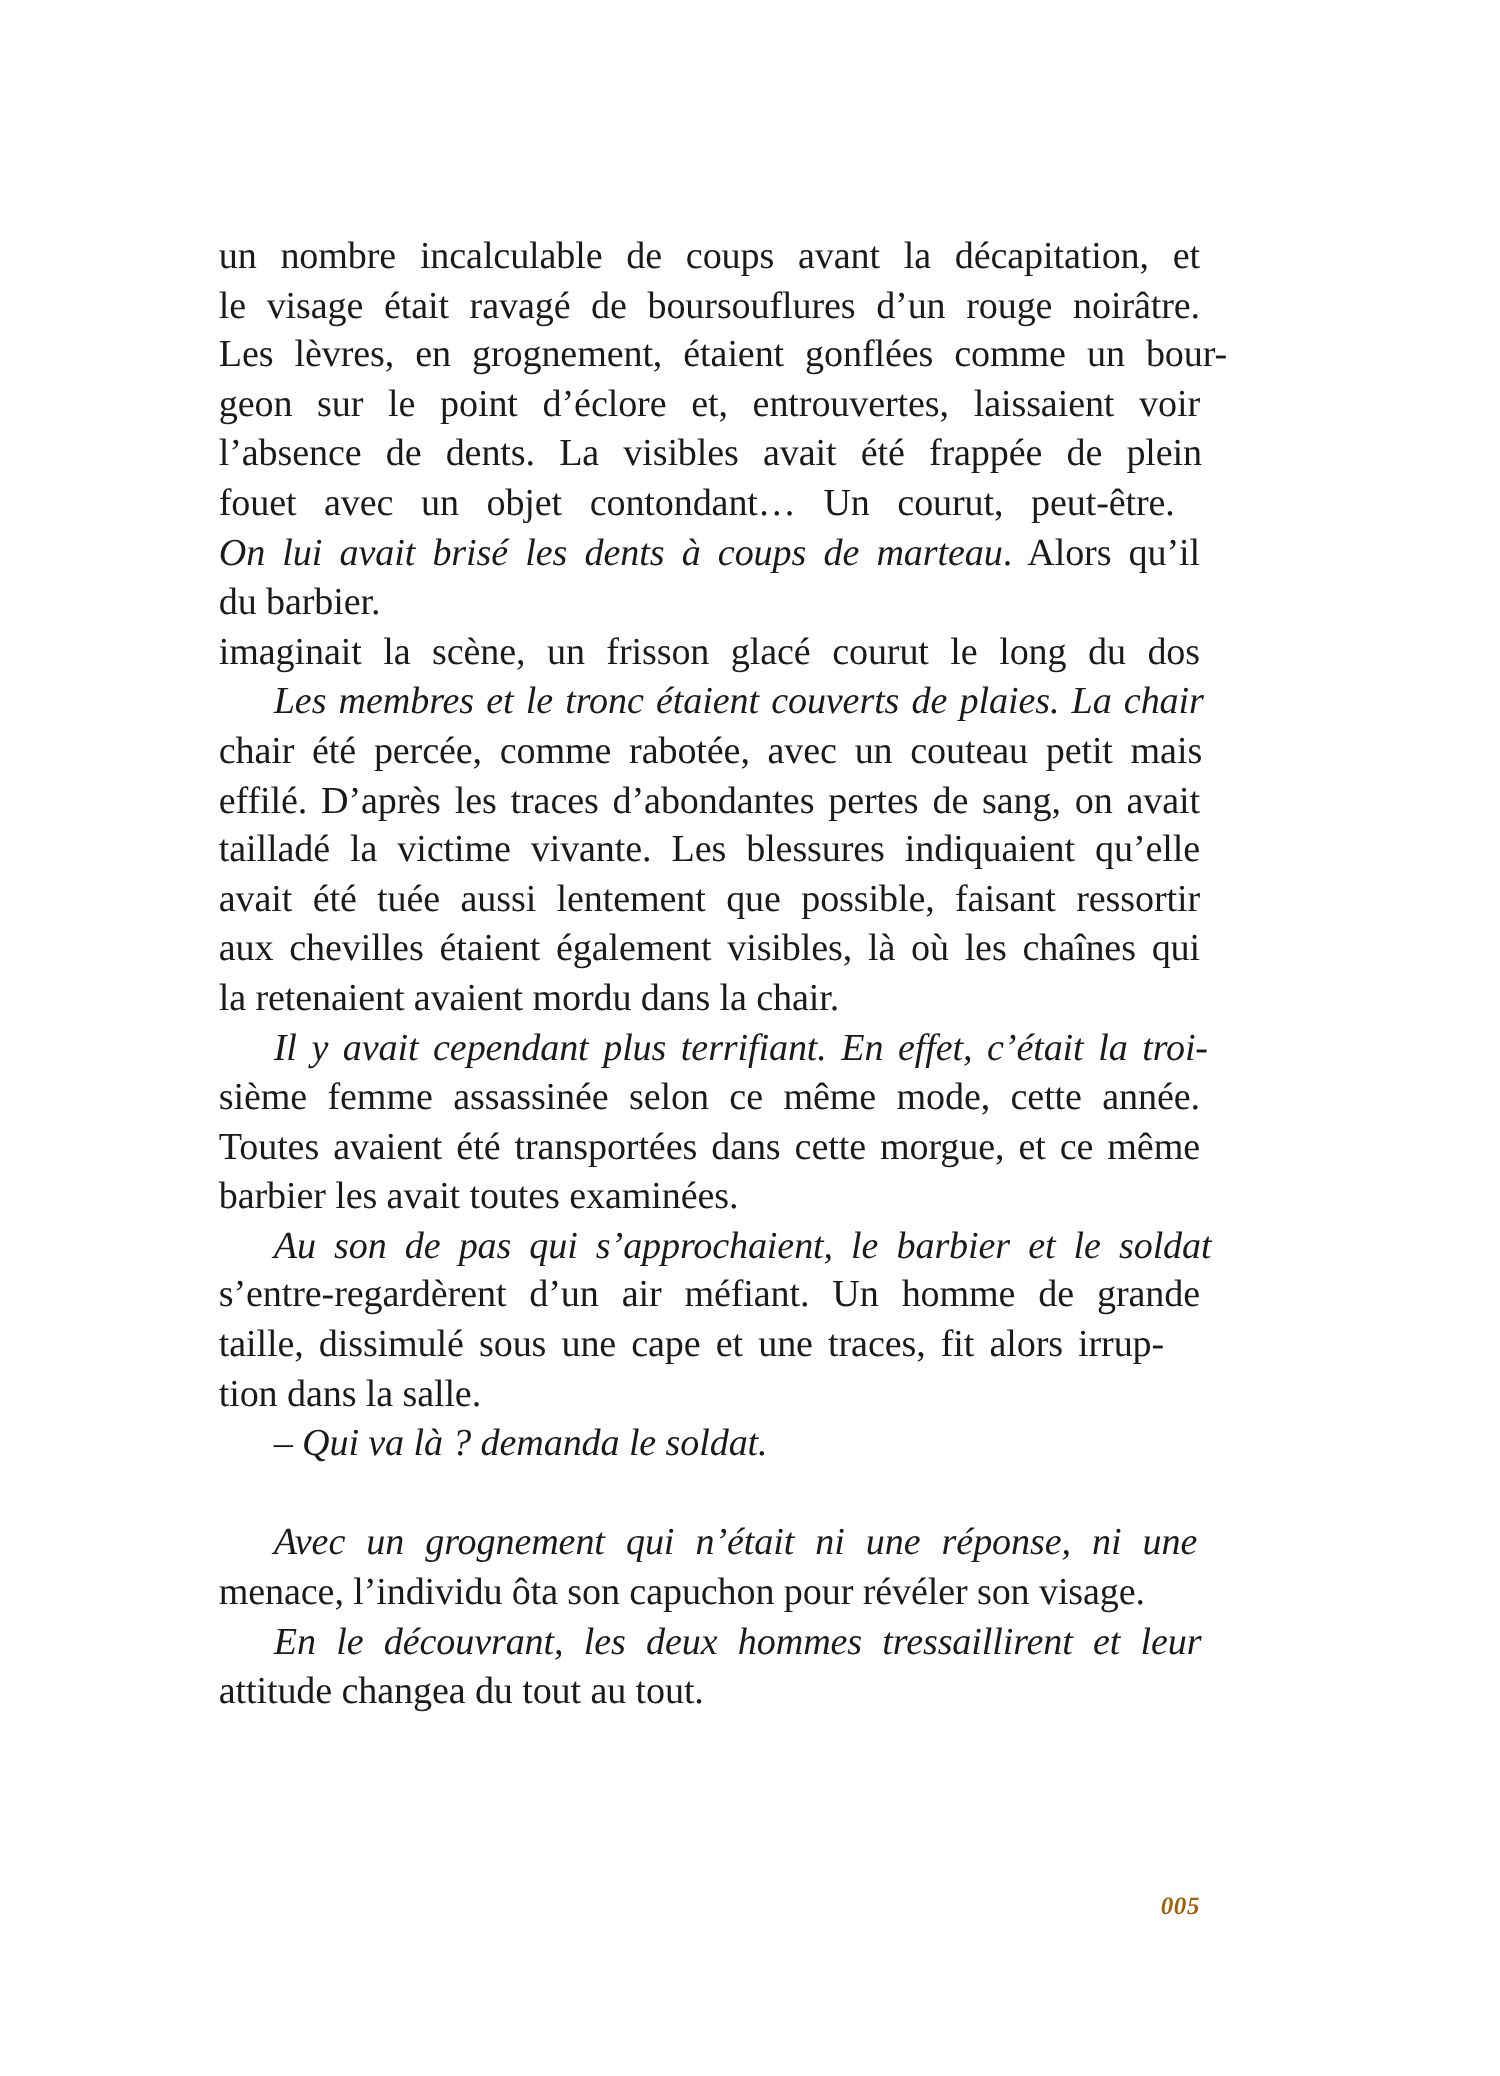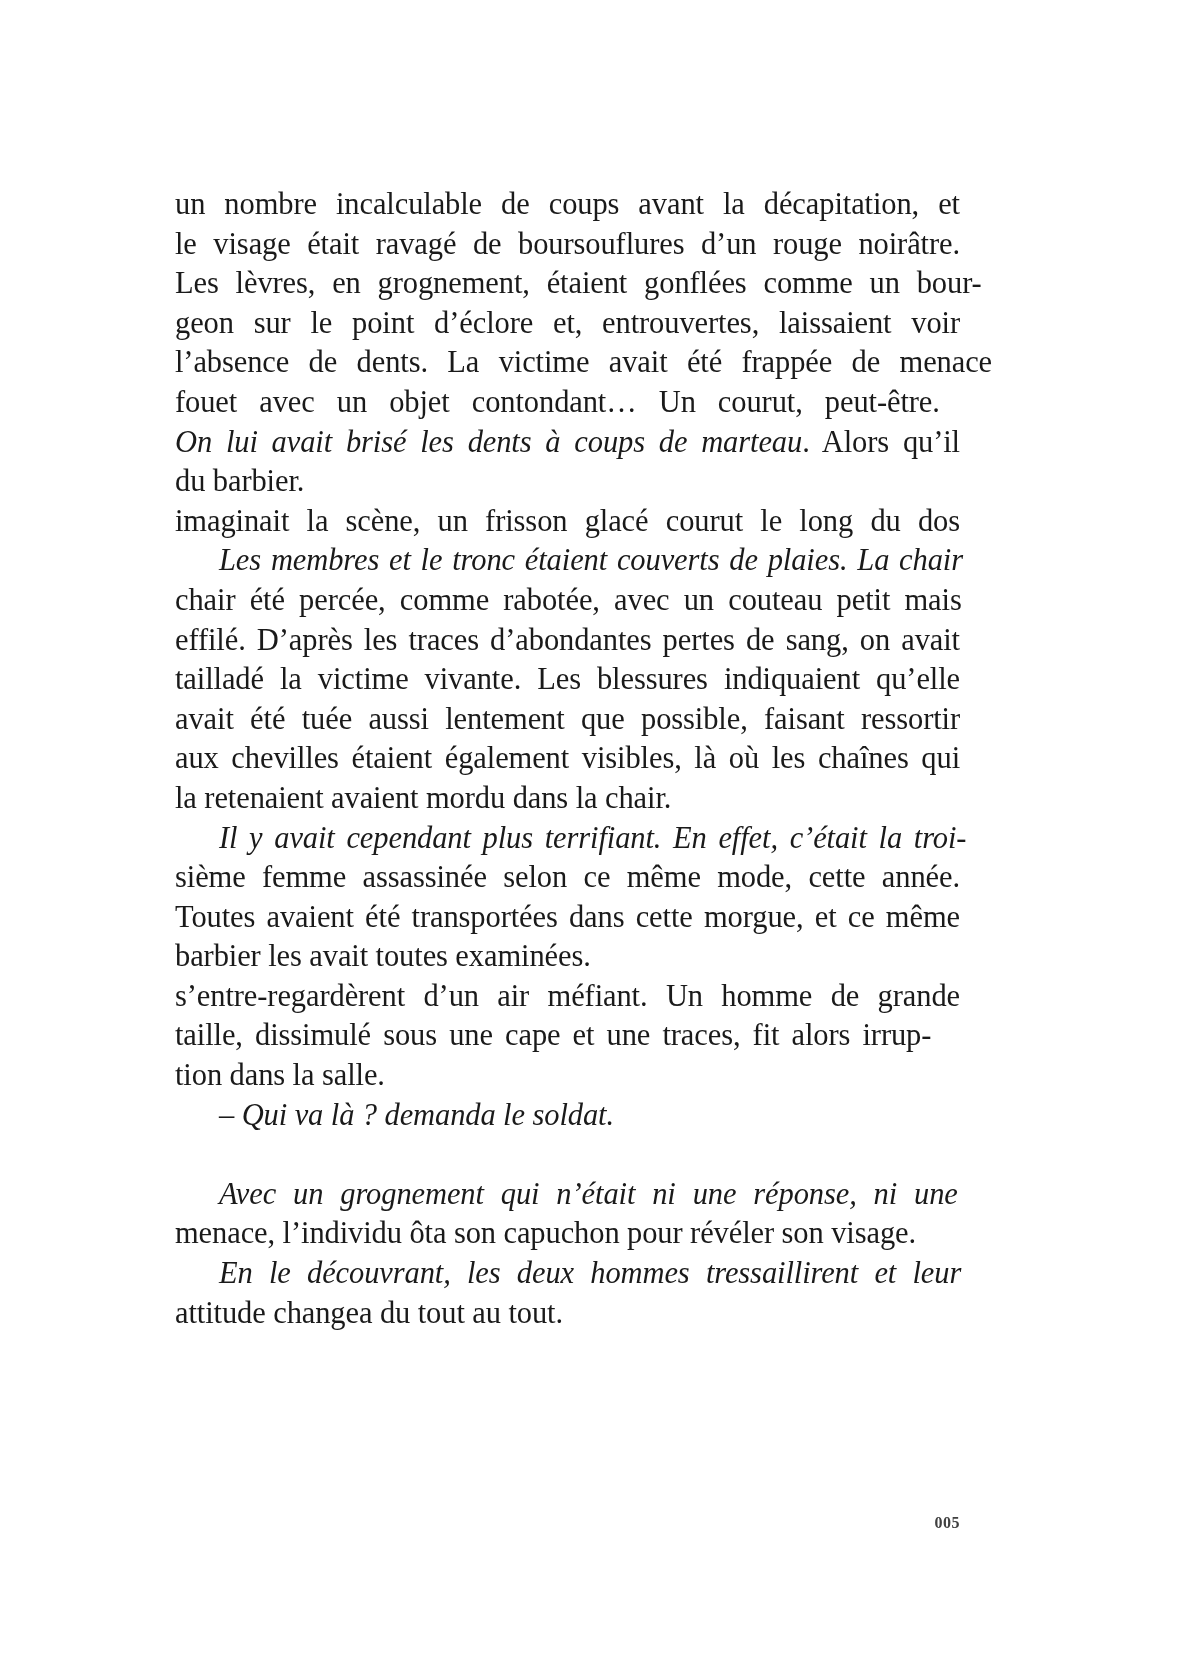--- a/index.html
+++ b/index.html
@@ -56,36 +56,37 @@
       font-style: italic;
     }
     .page-number {
       position: absolute;
       left: 905px;
       top: 1514px;
       width: 55px;
       text-align: right;
       font-family: "Liberation Serif", "DejaVu Serif", serif;
       font-weight: bold;
-      font-size: 16px;
-      color: #404040;
+      font-size: 20px;
+      color: #a16207;
       letter-spacing: 0.5px;
+      font-style: italic;
     }
   </style>
 </head>
 <body>
 
 <div class="page">
   <div class="text-block" id="text-block">
       <div class="paragraph">
         <span class="line" style="white-space: nowrap; text-align-last: left; word-spacing: 11.5px;"><span>un nombre incalculable de coups avant la décapitation, et</span></span>
         <span class="line" style="white-space: nowrap; text-align-last: left; word-spacing: 8.99805px;"><span>le visage était ravagé de boursouflures d’un rouge noirâtre.</span></span>
         <span class="line" style="white-space: nowrap; text-align-last: left; word-spacing: 9.32031px;"><span>Les lèvres, en grognement, étaient gonflées comme un bour-</span></span>
         <span class="line" style="white-space: nowrap; text-align-last: left; word-spacing: 12.2734px;"><span>geon sur le point d’éclore et, entrouvertes, laissaient voir</span></span>
-        <span class="line" style="white-space: nowrap; text-align-last: left; word-spacing: 11.8299px;"><span>l’absence de dents. La victime avait été frappée de menace</span></span>
+        <span class="line" style="white-space: nowrap; text-align-last: left; word-spacing: 11.8299px;"><span>l’absence de dents. La visibles avait été frappée de plein</span></span>
         <span class="line" style="white-space: nowrap; text-align-last: left; word-spacing: 14.5513px;"><span>fouet avec un objet contondant… Un courut, peut-être.</span></span>
         <span class="line" style="white-space: nowrap; text-align-last: left; word-spacing: 6.29261px;"><span class="ital">On lui avait brisé les dents à coups de marteau</span><span>. Alors qu’il</span></span>
         <span class="line last"><span>du barbier.</span></span>
         <span class="line" style="white-space: nowrap; text-align-last: left; word-spacing: 9.70937px;"><span>imaginait la scène, un frisson glacé courut le long du dos</span></span>
       </div>
       <div class="paragraph">
         <span class="line indent" style="white-space: nowrap; text-align-last: left; word-spacing: 2.29219px;"><span>Les membres et le tronc étaient couverts de plaies. La chair</span></span>
         <span class="line" style="white-space: nowrap; text-align-last: left; word-spacing: 6.67882px;"><span>chair été percée, comme rabotée, avec un couteau petit mais</span></span>
         <span class="line" style="white-space: nowrap; text-align-last: left; word-spacing: 3.58854px;"><span>effilé. D’après les traces d’abondantes pertes de sang, on avait</span></span>
         <span class="line" style="white-space: nowrap; text-align-last: left; word-spacing: 8.49107px;"><span>tailladé la victime vivante. Les blessures indiquaient qu’elle</span></span>
@@ -93,20 +94,21 @@
         <span class="line" style="white-space: nowrap; text-align-last: left; word-spacing: 5.10938px;"><span>aux chevilles étaient également visibles, là où les chaînes qui</span></span>
         <span class="line last"><span>la retenaient avaient mordu dans la chair.</span></span>
       </div>
       <div class="paragraph">
         <span class="line indent" style="white-space: nowrap; text-align-last: left; word-spacing: 4.16719px;"><span>Il y avait cependant plus terrifiant. En effet, c’était la troi-</span></span>
         <span class="line" style="white-space: nowrap; text-align-last: left; word-spacing: 8.83203px;"><span>sième femme assassinée selon ce même mode, cette année.</span></span>
         <span class="line" style="white-space: nowrap; text-align-last: left; word-spacing: 3.69965px;"><span>Toutes avaient été transportées dans cette morgue, et ce même</span></span>
         <span class="line last"><span>barbier les avait toutes examinées.</span></span>
       </div>
       <div class="paragraph">
+        <span class="line indent" style="white-space: nowrap; text-align-last: left; word-spacing: 6.99688px;"><span>Au son de pas qui s’approchaient, le barbier et le soldat</span></span>
         <span class="line" style="white-space: nowrap; text-align-last: left; word-spacing: 10.8371px;"><span>s’entre-regardèrent d’un air méfiant. Un homme de grande</span></span>
         <span class="line" style="white-space: nowrap; text-align-last: left; word-spacing: 4.60781px;"><span>taille, dissimulé sous une cape et une traces, fit alors irrup-</span></span>
         <span class="line last"><span>tion dans la salle.</span></span>
       </div>
       <div class="paragraph">
         <span class="line indent last"><span>– Qui va là ? demanda le soldat.</span></span>
       </div>
       <span class="gap"></span>
       <div class="paragraph">
         <span class="line indent" style="white-space: nowrap; text-align-last: left; word-spacing: 9.39236px;"><span>Avec un grognement qui n’était ni une réponse, ni une</span></span>

